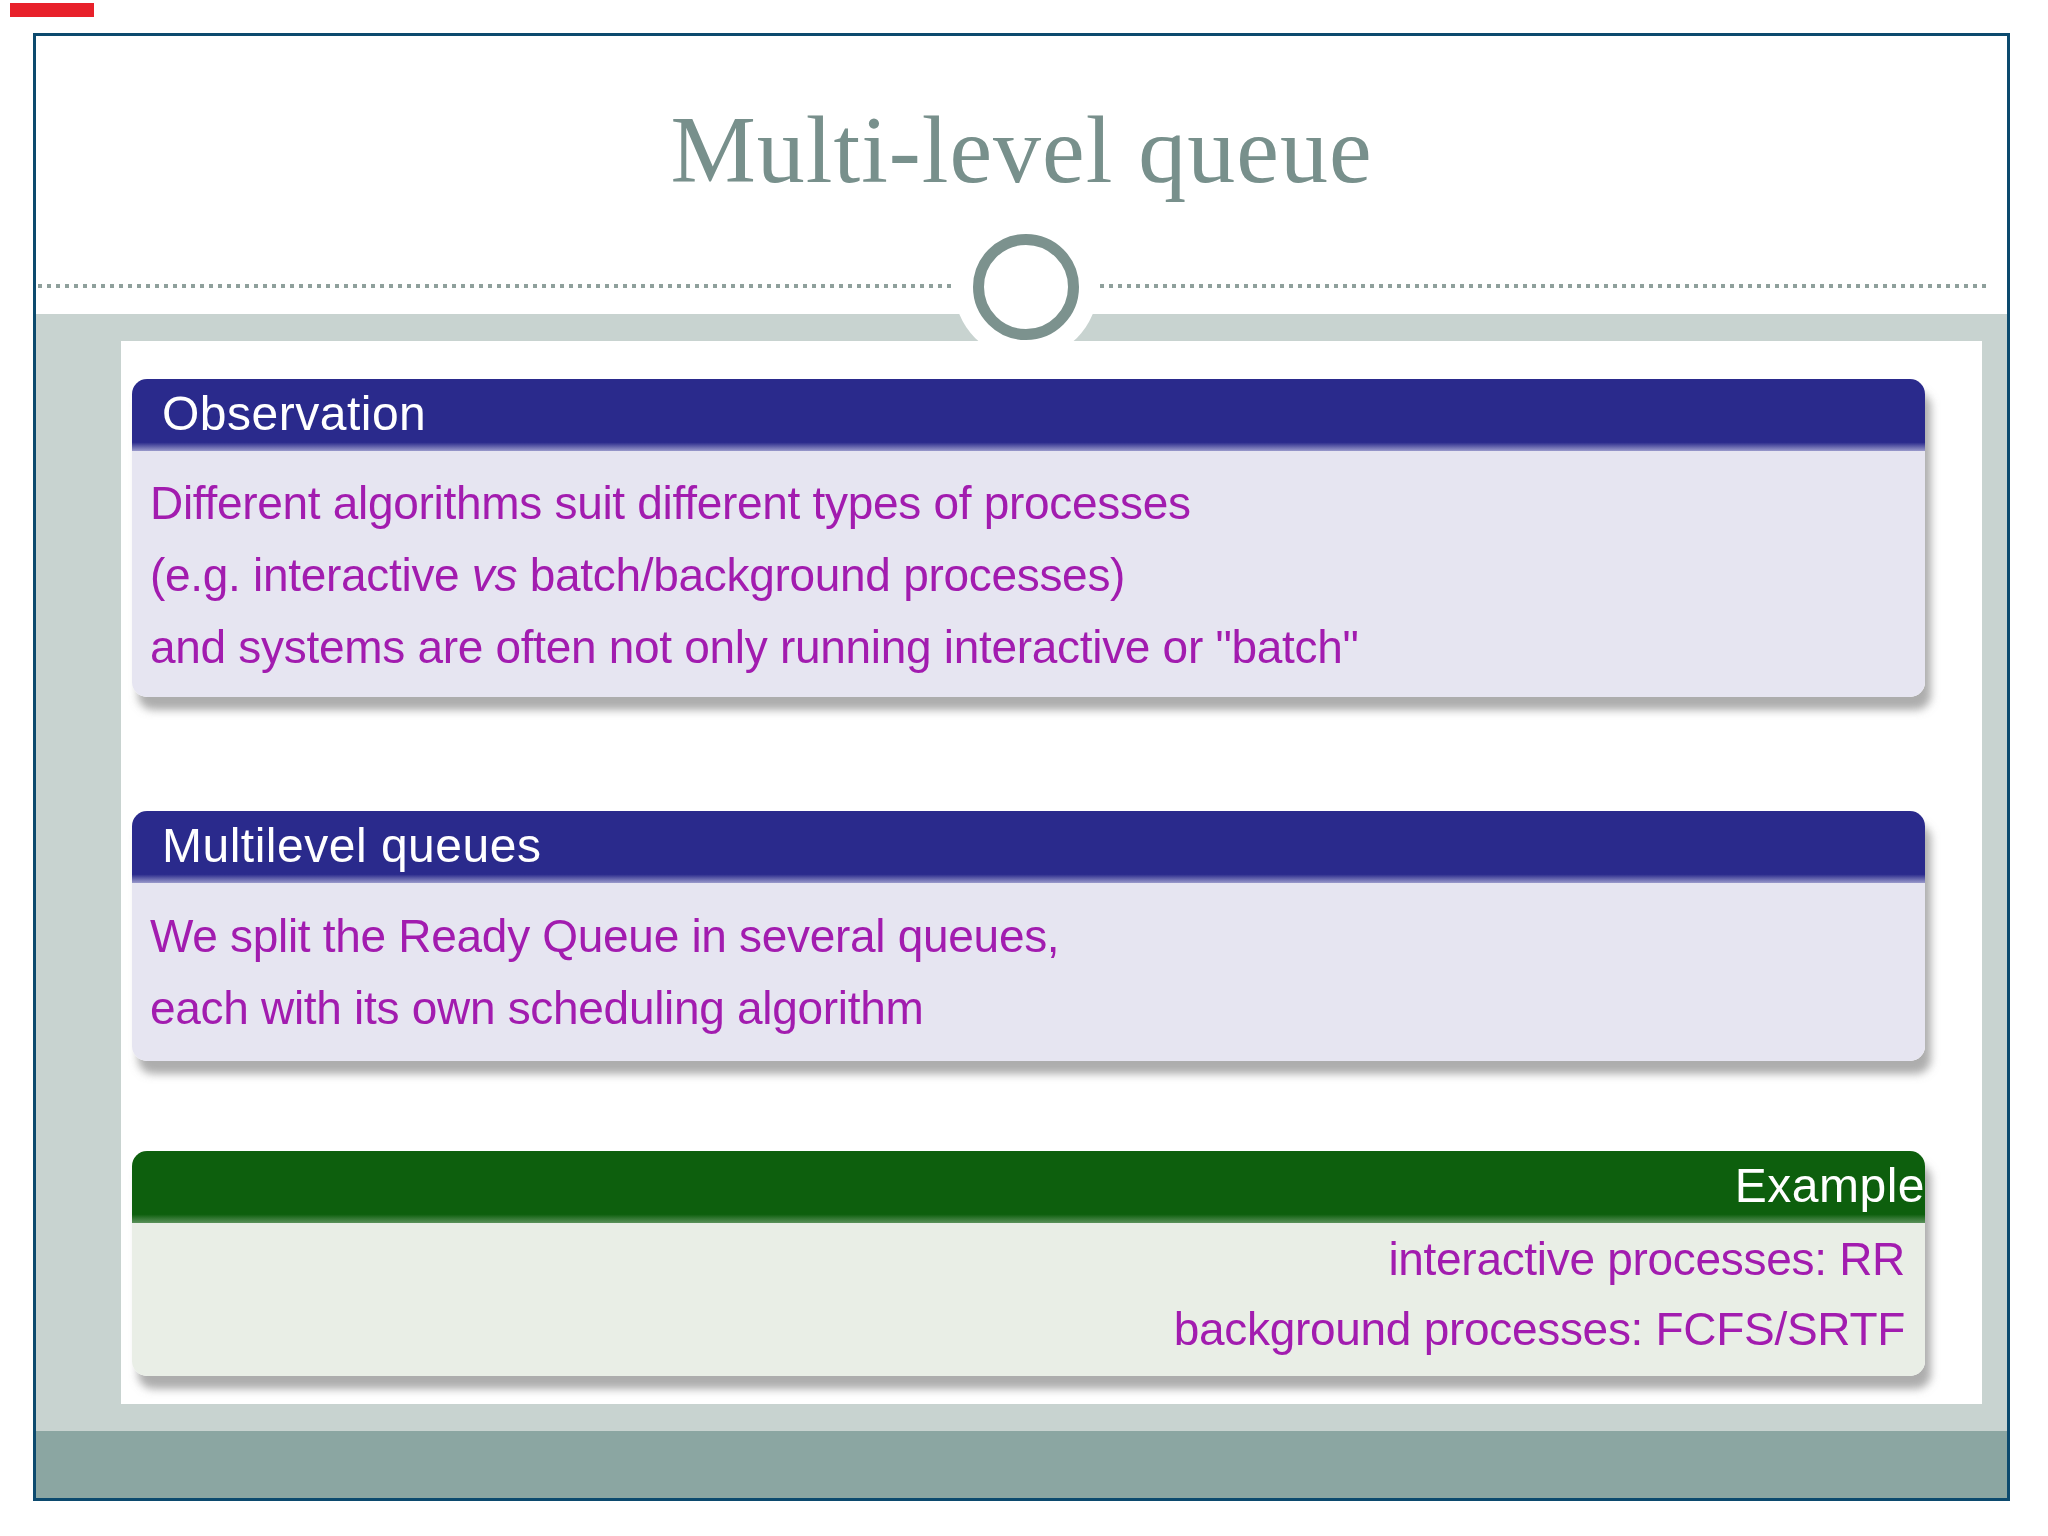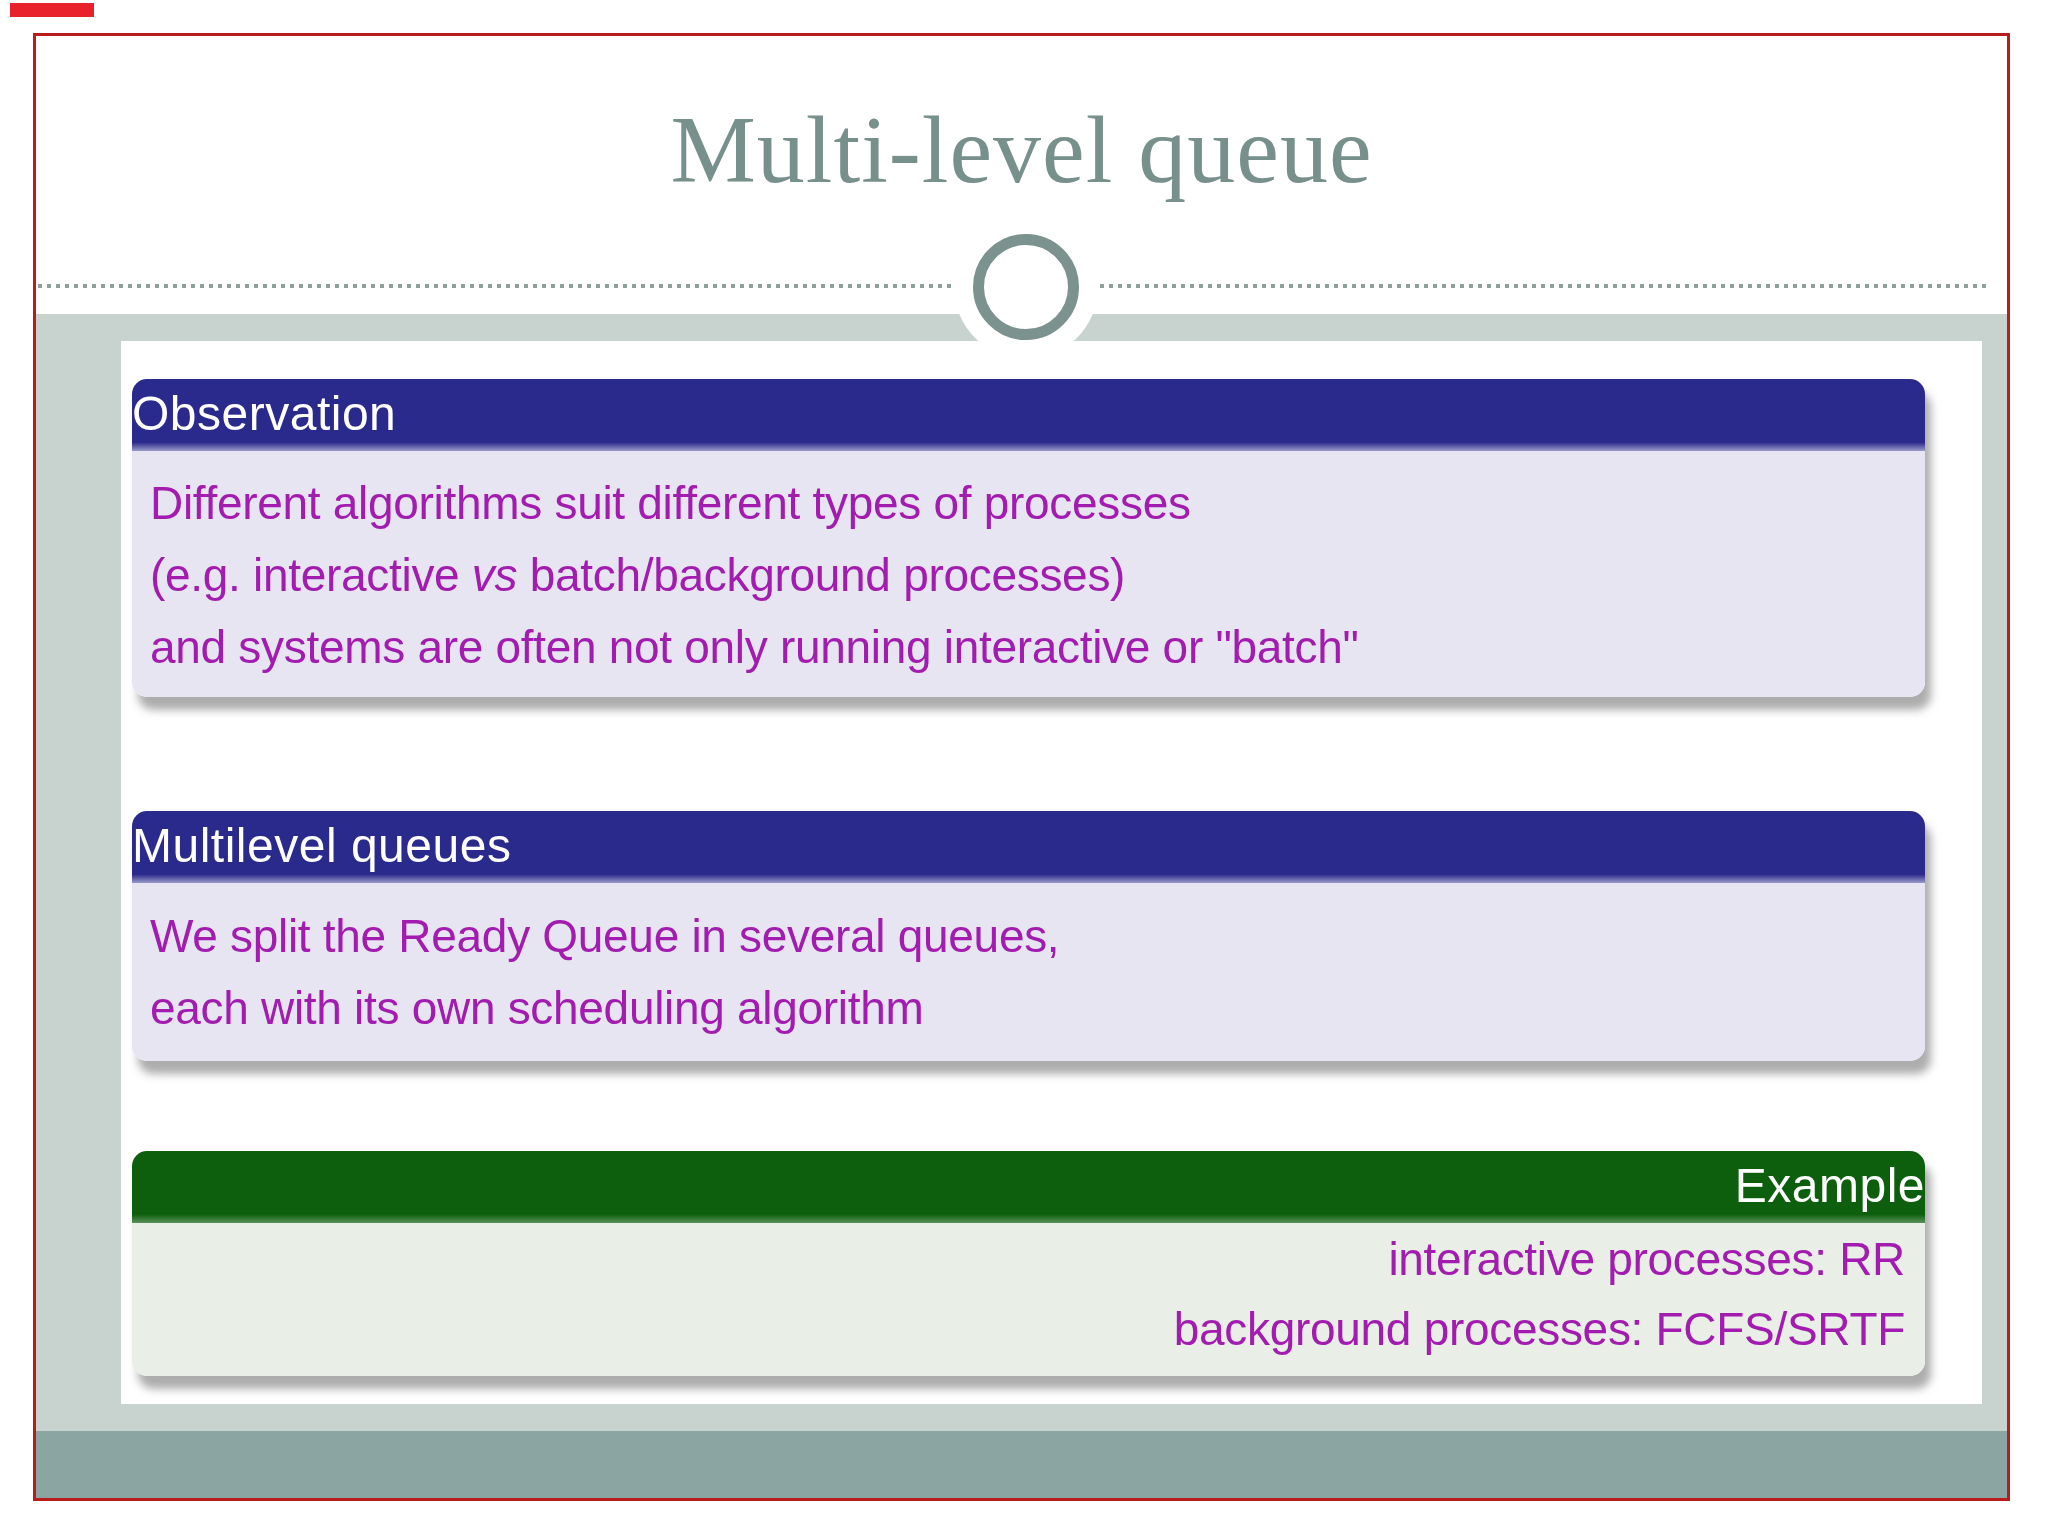--- a/index.html
+++ b/index.html
@@ -6,21 +6,21 @@
   body{
     width:2048px;height:1536px;position:relative;background:#ffffff;
     font-family:"Liberation Sans", sans-serif;overflow:hidden;
   }
   .red-indicator{
     position:absolute;left:10px;top:3px;width:84px;height:14px;
     background:#e8212a;z-index:50;
   }
   .frame{
     position:absolute;left:33px;top:33px;width:1977px;height:1468px;
-    border:3px solid #b91c1c;background:#ffffff;box-sizing:border-box;overflow:hidden;
+    border:3px solid #0c4a6e;background:#ffffff;box-sizing:border-box;overflow:hidden;
   }
   .slide-title{
     position:absolute;left:0;top:52px;width:100%;text-align:center;
     font-family:"Liberation Serif", serif;font-size:96px;line-height:1.3;
     color:#78908c;letter-spacing:1px;
   }
   .dotted{
     position:absolute;left:2px;right:16px;top:248px;height:4px;
     background:repeating-linear-gradient(90deg,#8fa09c 0 4px,transparent 4px 9px);
     z-index:1;
@@ -49,21 +49,21 @@
   .watermark{
     position:absolute;left:1744px;top:775px;z-index:1;opacity:0.85;
   }
   .box{
     position:absolute;left:11px;width:1793px;z-index:2;
     border-radius:15px;
     box-shadow:6px 13px 9px rgba(105,105,105,0.55);
   }
   .box-header{
     height:72px;border-radius:15px 15px 0 0;
-    color:#ffffff;font-size:48px;line-height:70px;
+    color:#ffffff;font-size:48px;line-height:70px;padding-left:30px;
     letter-spacing:0.5px;
   }
   .hdr-navy{background:linear-gradient(to bottom,#2a2a8c 0%,#2a2a8c 88%,#9a9acb 100%);}
   .hdr-green{background:linear-gradient(to bottom,#0d5f0d 0%,#0d5f0d 88%,#5b925b 100%);}
   .box-body{
     border-radius:0 0 15px 15px;color:#a21caf;
     font-size:46px;letter-spacing:-0.3px;
   }
   .body-lavender{background:#e6e5f1;}
   .body-green{background:#e9eee6;}

